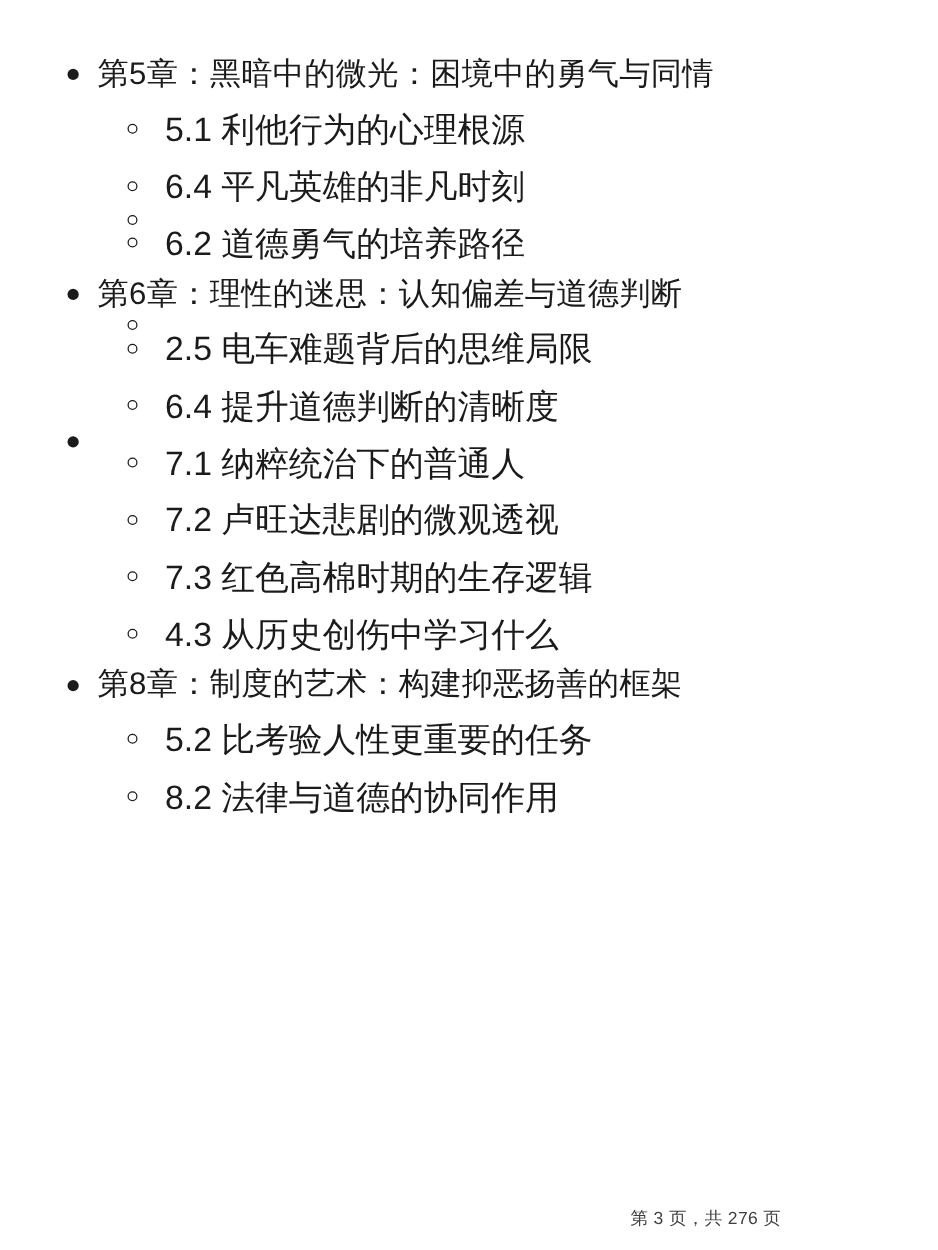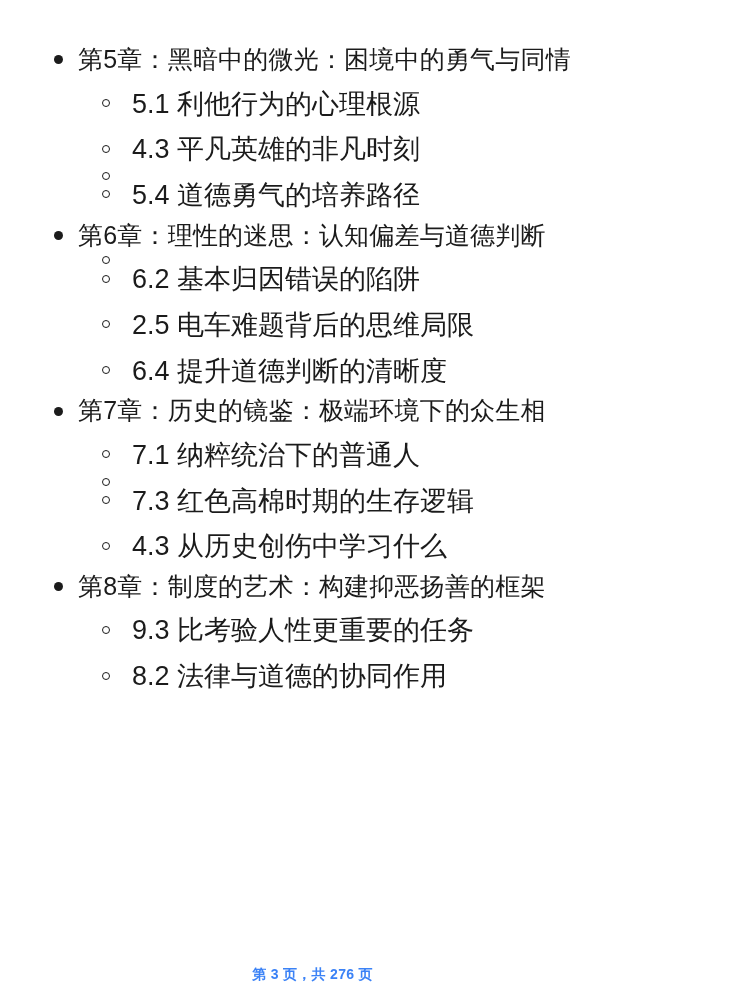--- a/index.html
+++ b/index.html
@@ -78,61 +78,59 @@
     border: 1.6px solid #1b1b1b;
     background: transparent;
     display: block;
     box-sizing: border-box;
   }
   .footer {
     position: absolute;
     left: 0;
     right: 0;
     bottom: 16px;
-    text-align: center;
+    text-align: right;
     font-size: 14px;
-    color: #3b82f6;
+    color: #404040;
     letter-spacing: 0.3px;
-    font-weight: bold;
   }
 </style>
 </head>
 <body>
 
 <div class="page">
   <ul class="toc" id="toc-root">
       <li class="chapter">
         <div class="chapter-title"><span class="bullet"></span><span>第5章：黑暗中的微光：困境中的勇气与同情</span></div>
         <ul class="sections">
           <li class="section"><span class="bullet-hollow"></span><span>5.1 利他行为的心理根源</span></li>
-          <li class="section"><span class="bullet-hollow"></span><span>4.3 平凡英雄的非凡时刻</span></li>
+          <li class="section"><span class="bullet-hollow"></span><span>6.4 平凡英雄的非凡时刻</span></li>
           <li class="section"><span class="bullet-hollow"></span></li>
-          <li class="section"><span class="bullet-hollow"></span><span>5.4 道德勇气的培养路径</span></li>
+          <li class="section"><span class="bullet-hollow"></span><span>6.2 道德勇气的培养路径</span></li>
         </ul>
       </li>
       <li class="chapter">
         <div class="chapter-title"><span class="bullet"></span><span>第6章：理性的迷思：认知偏差与道德判断</span></div>
         <ul class="sections">
           <li class="section"><span class="bullet-hollow"></span></li>
-          <li class="section"><span class="bullet-hollow"></span><span>6.2 基本归因错误的陷阱</span></li>
           <li class="section"><span class="bullet-hollow"></span><span>2.5 电车难题背后的思维局限</span></li>
           <li class="section"><span class="bullet-hollow"></span><span>6.4 提升道德判断的清晰度</span></li>
         </ul>
       </li>
       <li class="chapter">
-        <div class="chapter-title"><span class="bullet"></span><span>第7章：历史的镜鉴：极端环境下的众生相</span></div>
+        <div class="chapter-title"><span class="bullet"></span></div>
         <ul class="sections">
           <li class="section"><span class="bullet-hollow"></span><span>7.1 纳粹统治下的普通人</span></li>
-          <li class="section"><span class="bullet-hollow"></span></li>
+          <li class="section"><span class="bullet-hollow"></span><span>7.2 卢旺达悲剧的微观透视</span></li>
           <li class="section"><span class="bullet-hollow"></span><span>7.3 红色高棉时期的生存逻辑</span></li>
           <li class="section"><span class="bullet-hollow"></span><span>4.3 从历史创伤中学习什么</span></li>
         </ul>
       </li>
       <li class="chapter">
         <div class="chapter-title"><span class="bullet"></span><span>第8章：制度的艺术：构建抑恶扬善的框架</span></div>
         <ul class="sections">
-          <li class="section"><span class="bullet-hollow"></span><span>9.3 比考验人性更重要的任务</span></li>
+          <li class="section"><span class="bullet-hollow"></span><span>5.2 比考验人性更重要的任务</span></li>
           <li class="section"><span class="bullet-hollow"></span><span>8.2 法律与道德的协同作用</span></li>
         </ul>
       </li>
     </ul>
   <div class="footer">第 3 页，共 276 页</div>
 </div>
 
 </body></html>

